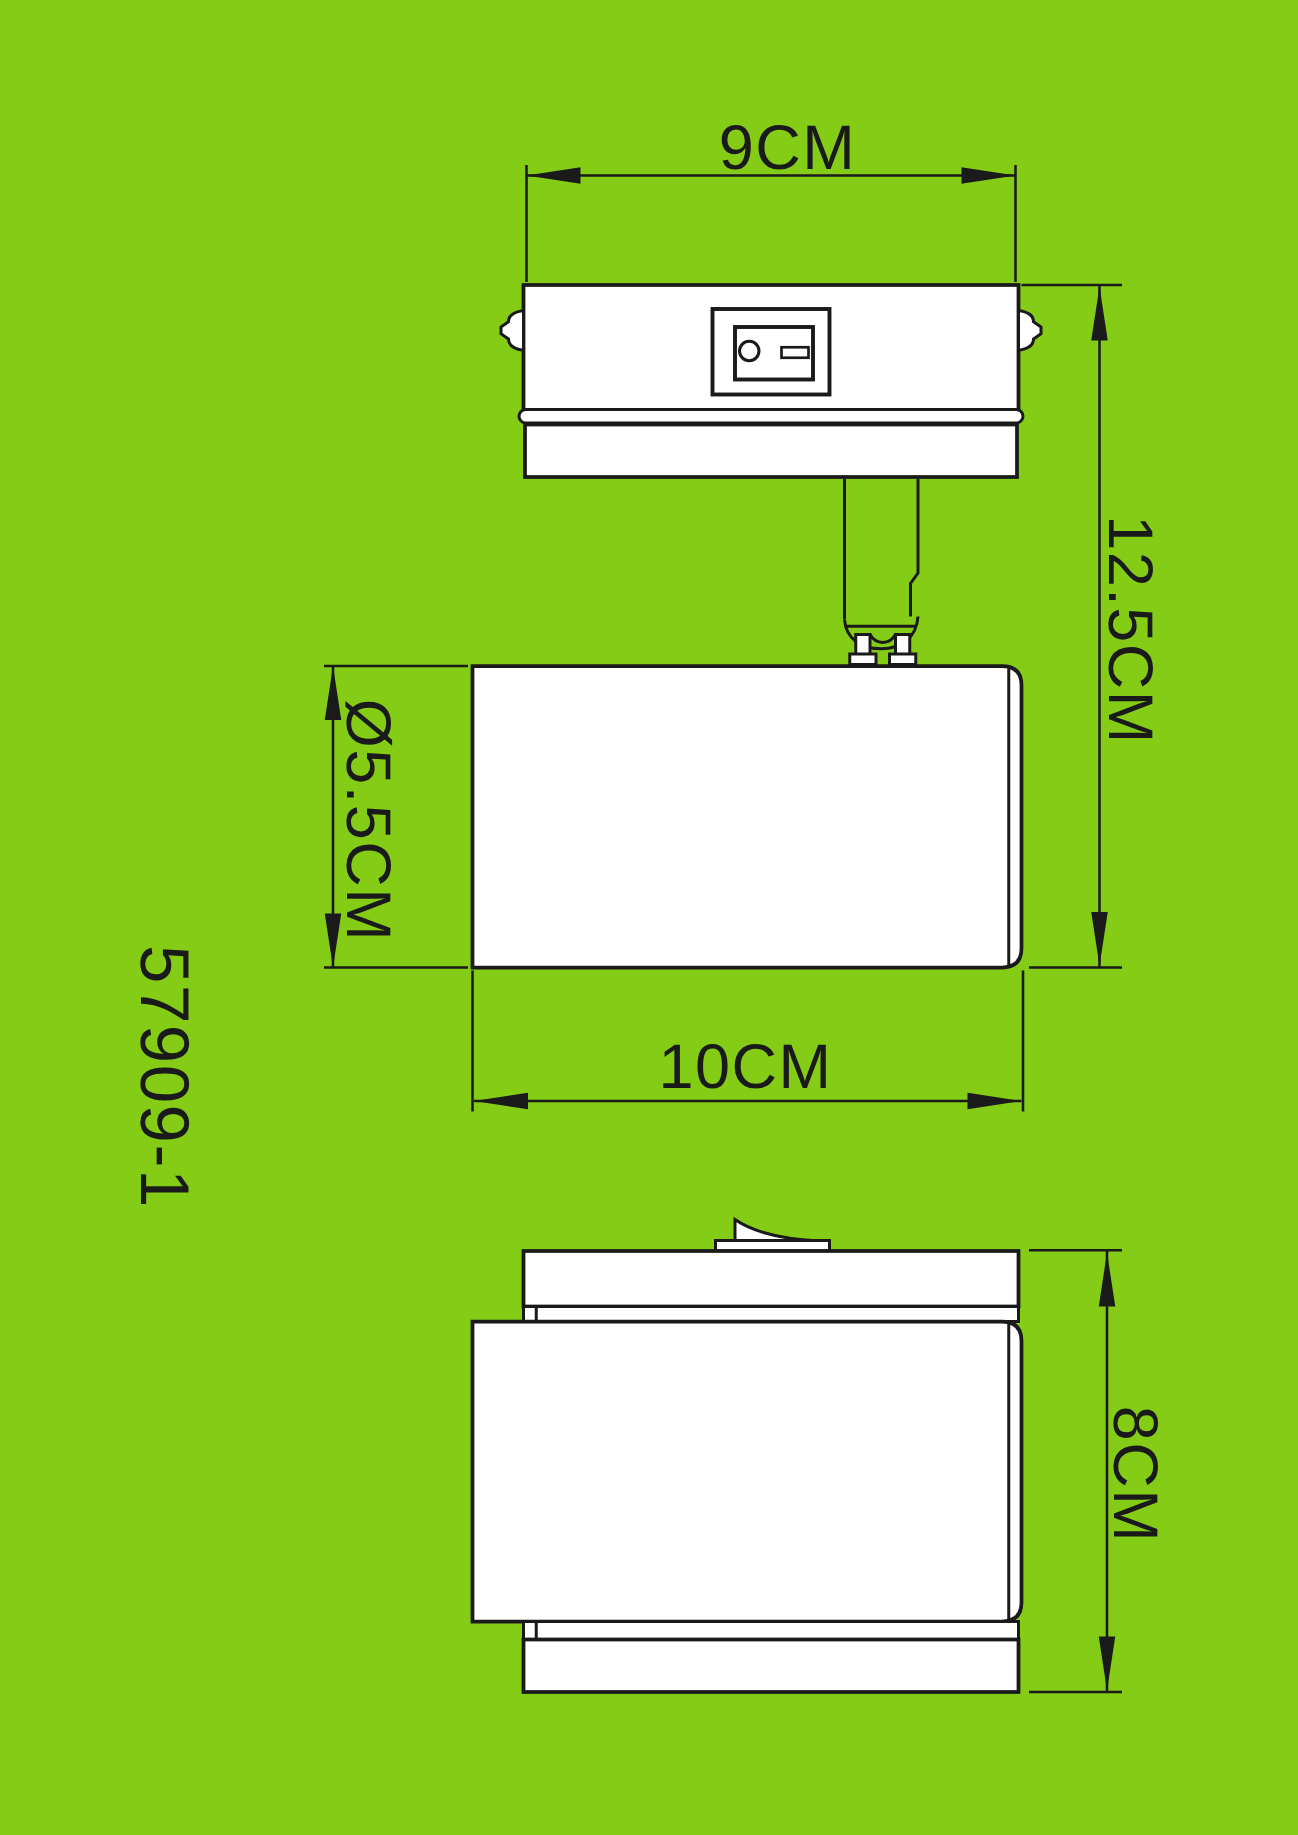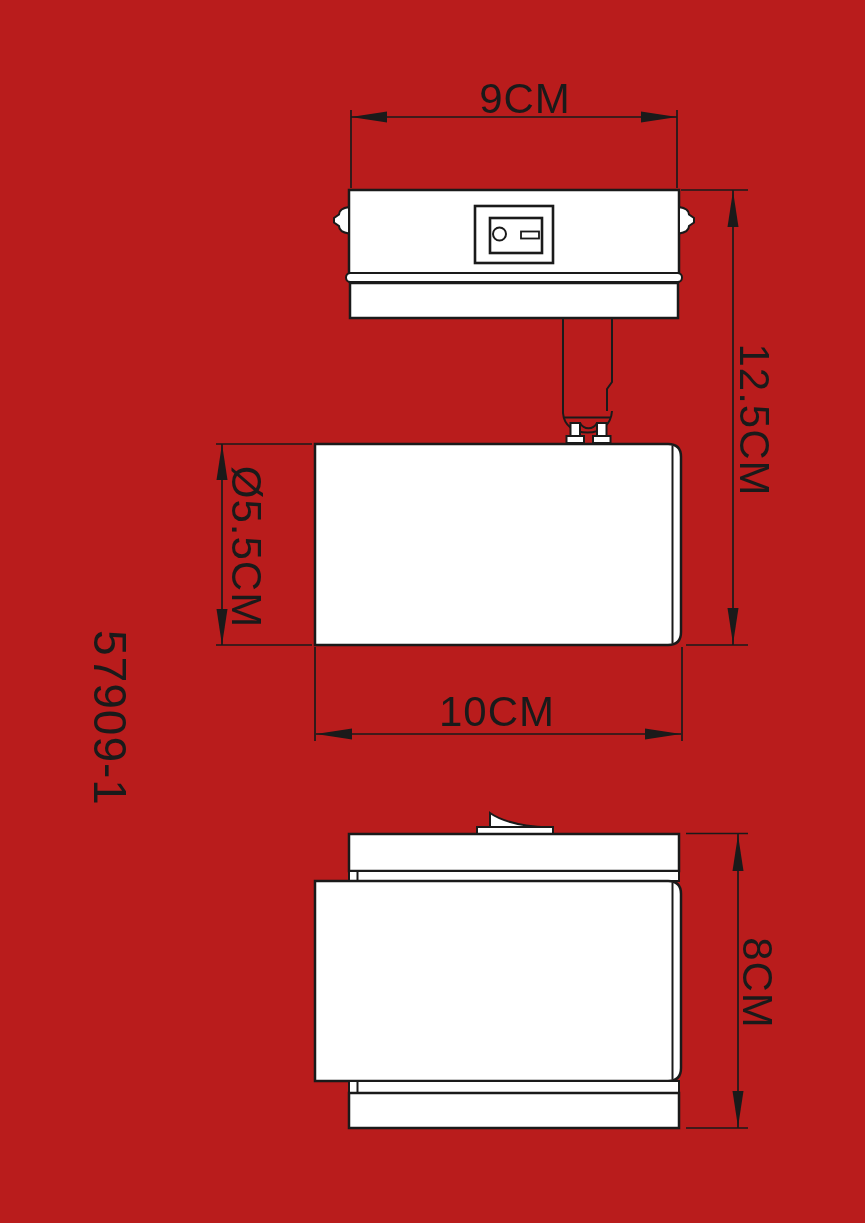--- a/index.html
+++ b/index.html
@@ -1,19 +1,19 @@
 <!DOCTYPE html>
 <html><head>
 <meta charset="utf-8">
 <style>
   html,body{margin:0;padding:0;background:#ffffff;}
   #canvas{
     position:relative;
     width:865px;height:1223px;
-    background:#b91c1c;
+    background:#84cc16;
     overflow:hidden;
     font-family:"Liberation Sans","DejaVu Sans",sans-serif;
   }
   svg{position:absolute;left:0;top:0;}
   svg text{
     font-family:"Liberation Sans","DejaVu Sans",sans-serif;
     fill:#1a1a1a;
   }
   .dim-label{font-size:42px;letter-spacing:1px;}
   .model-label{font-size:46px;letter-spacing:1px;}

